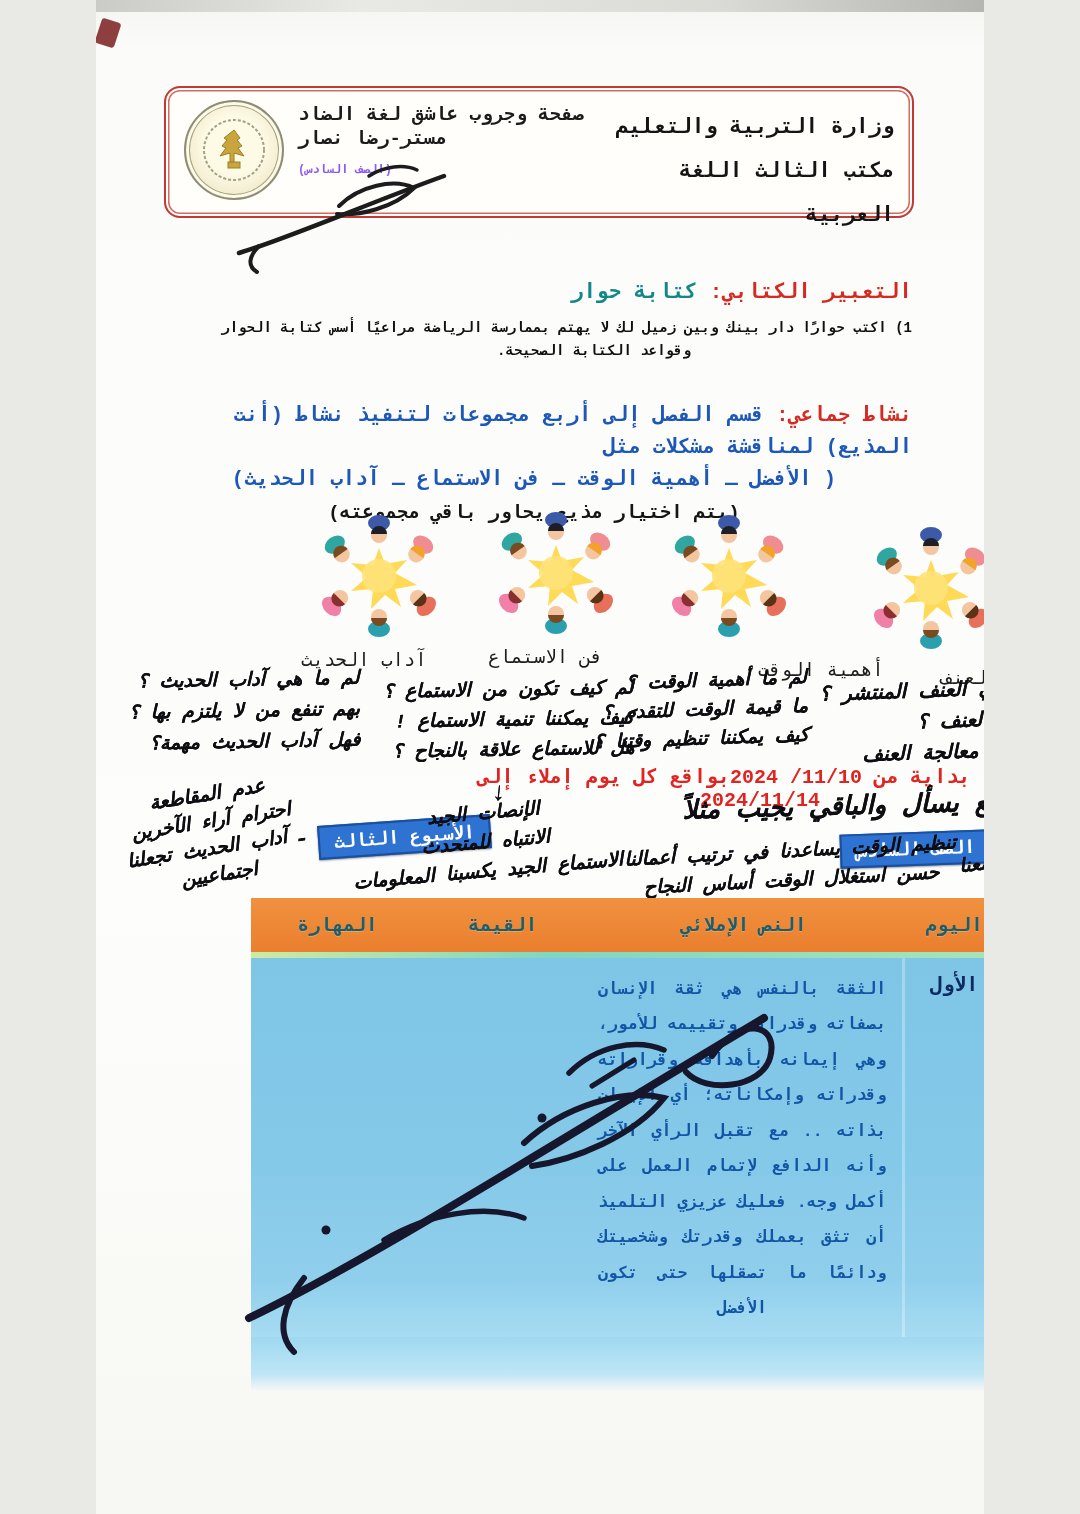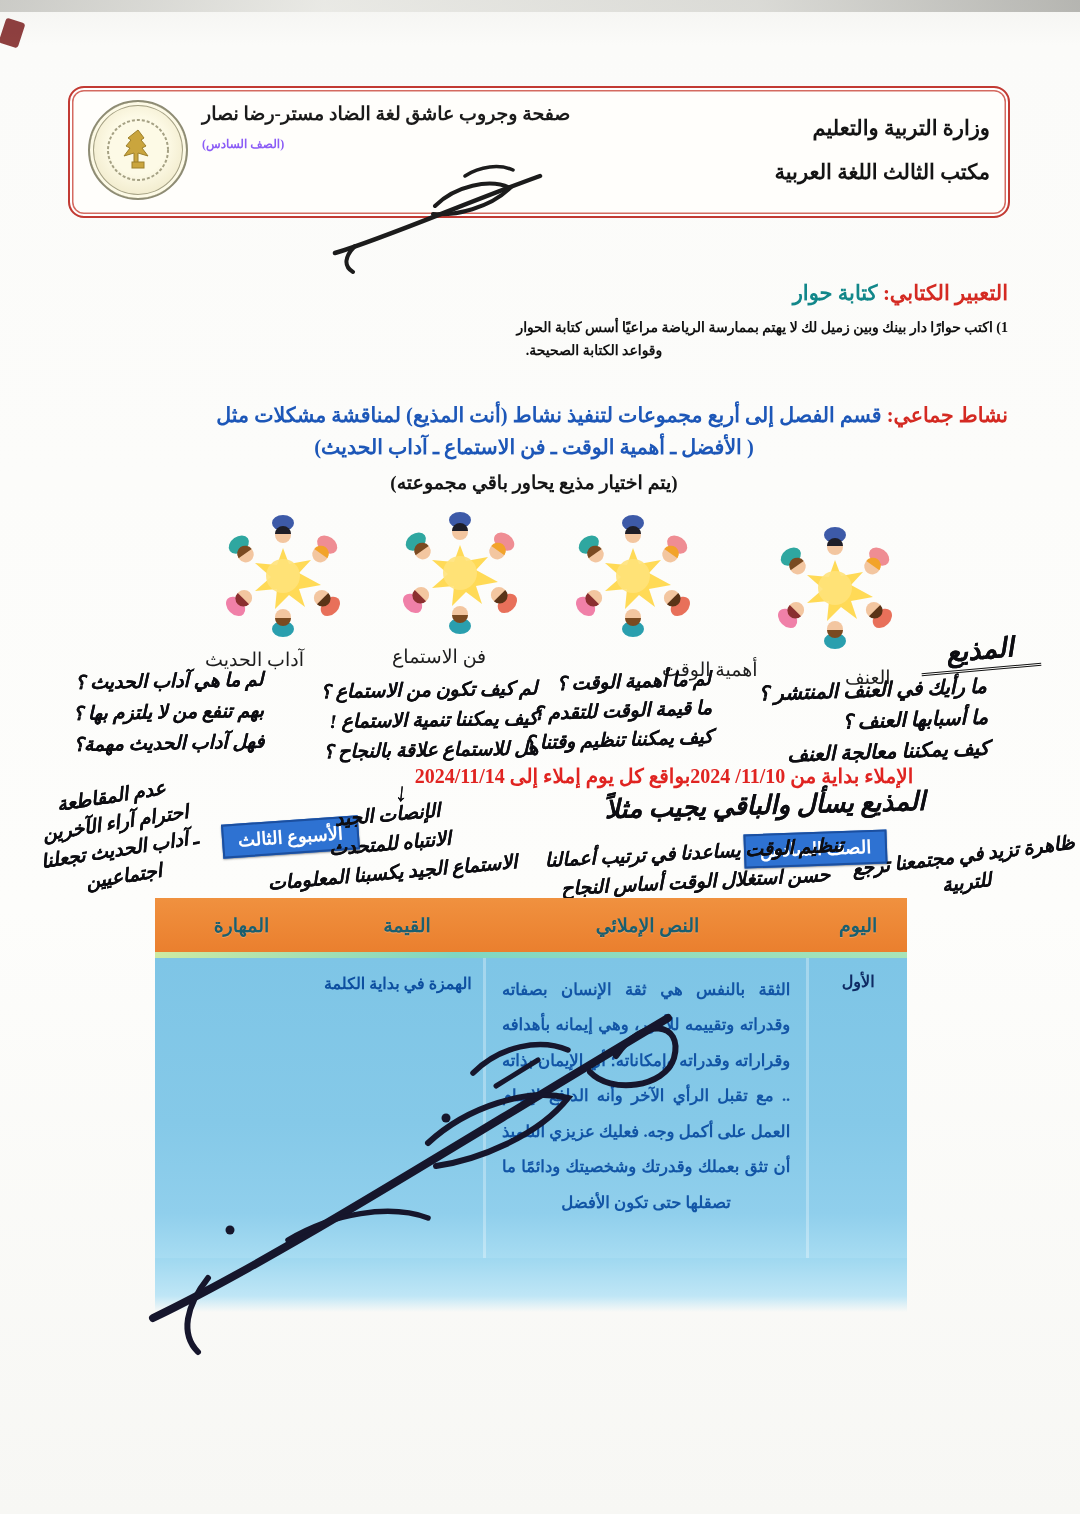--- a/index.html
+++ b/index.html
@@ -1,19 +1,19 @@
 <!DOCTYPE html>
 <html lang="ar" dir="rtl"><head>
 <meta charset="utf-8">
 <style>
   html,body{margin:0;padding:0;background:#e9e9e6;}
   .page{
-    position:relative; width:1080px; height:1514px; margin:0 auto;
+    position:relative; width:888px; height:1514px; margin:0 auto;
     background:linear-gradient(180deg,#f4f4f1 0%, #fbfbf9 3%, #fdfdfb 60%, #f7f7f4 100%);
-    font-family:Liberation Serif, serif;
+    font-family:Liberation Mono, monospace;
     overflow:hidden; direction:rtl;
   }
   .scan-top{position:absolute;top:0;left:0;width:100%;height:12px;background:linear-gradient(90deg,#b9b9b4,#e4e4df 30%,#cfcfca 70%,#9a9a95);opacity:.7;}
   .corner-mark{position:absolute;top:20px;left:2px;width:20px;height:26px;background:#7a1f1f;transform:rotate(18deg);border-radius:3px;opacity:.85;}
 
   
   .header-box{
     position:absolute; top:86px; right:70px; left:68px; height:132px;
     border-radius:16px; border:2px solid #c23a33;
     box-shadow:inset 0 0 0 2px #fff, inset 0 0 0 3.5px #d46a60;
@@ -83,21 +83,21 @@
 
   
   .dtable{position:absolute; top:898px; left:155px; width:752px;}
   .thead{display:flex; background:linear-gradient(180deg,#f0913f,#ea7f2e); height:54px; align-items:center;}
   .thead .th{color:#1a5f70; font-weight:700; font-size:19px; text-align:center; text-shadow:0 1px 0 rgba(255,255,255,.2);}
   .sep{height:6px; background:linear-gradient(90deg,#cdeaa2,#7fd6c2 40%,#a8e4b8);}
   .tbody{display:flex; min-height:300px; background:linear-gradient(180deg,#7ec5e6 0%,#85c9e8 55%,#90cfec 85%,#a7dcf2 100%);}
   .td{box-sizing:border-box; padding-top:14px;}
   .col-day{width:13%;} .col-text{width:43%;} .col-val{width:21%;} .col-skill{width:23%;}
   .td + .td{border-right:3px solid rgba(255,255,255,.30);}
-  .day-cell{color:#0e2a63; font-weight:700; font-size:16px; text-align:center;}
+  .day-cell{color:#0e2a63; font-weight:700; font-size:20px; text-align:center;}
   .text-cell{color:#1255a6; font-weight:700; font-size:16.5px; line-height:2.15; padding:14px 16px 10px; text-align:justify; text-align-last:center;}
   .val-cell,.skill-cell{color:#0d4fa0; font-weight:700; font-size:16px; text-align:center; padding:16px 6px 0;}
   .tbody-fade{height:54px; background:linear-gradient(180deg,#9fd8f0,#bfe6f6 70%,rgba(255,255,255,0));}
 
   
   .big-sig{position:absolute; top:978px; left:128px; width:570px; height:360px; overflow:visible; pointer-events:none;}
   .big-sig path{fill:none; stroke:#16162c; stroke-linecap:round;}
   .hdr-sig path{fill:none; stroke:#1c1c1c; stroke-linecap:round;}
 </style>
 </head>
@@ -265,21 +265,20 @@
     <div class="thead">
       <div class="th col-day">اليوم</div>
       <div class="th col-text">النص الإملائي</div>
       <div class="th col-val">القيمة</div>
       <div class="th col-skill">المهارة</div>
     </div>
     <div class="sep"></div>
     <div class="tbody">
       <div class="td col-day day-cell">الأول</div>
       <div class="td col-text text-cell">الثقة بالنفس هي ثقة الإنسان بصفاته وقدراته وتقييمه للأمور، وهي إيمانه بأهدافه وقراراته وقدراته وإمكاناته؛ أي الإيمان بذاته .. مع تقبل الرأي الآخر وأنه الدافع لإتمام العمل على أكمل وجه. فعليك عزيزي التلميذ أن تثق بعملك وقدرتك وشخصيتك ودائمًا ما تصقلها حتى تكون الأفضل</div>
-      <div class="td col-skill skill-cell">الهمزة في بداية الكلمة</div>
     </div>
     <div class="tbody-fade"></div>
   </div>
 
   <svg class="big-sig" viewBox="0 0 570 360">
     <path d="M25 340 C 150 280, 330 165, 540 40" stroke-width="8"></path>
     <path d="M488 78 C 515 38, 556 44, 546 80 C 537 110, 482 116, 462 94" stroke-width="6"></path>
     <path d="M300 165 C 340 128, 400 110, 440 120 C 410 158, 350 182, 308 188" stroke-width="6"></path>
     <path d="M345 95 C 372 68, 412 60, 440 72" stroke-width="5.5"></path>
     <path d="M368 108 l 42 -26" stroke-width="5"></path>

